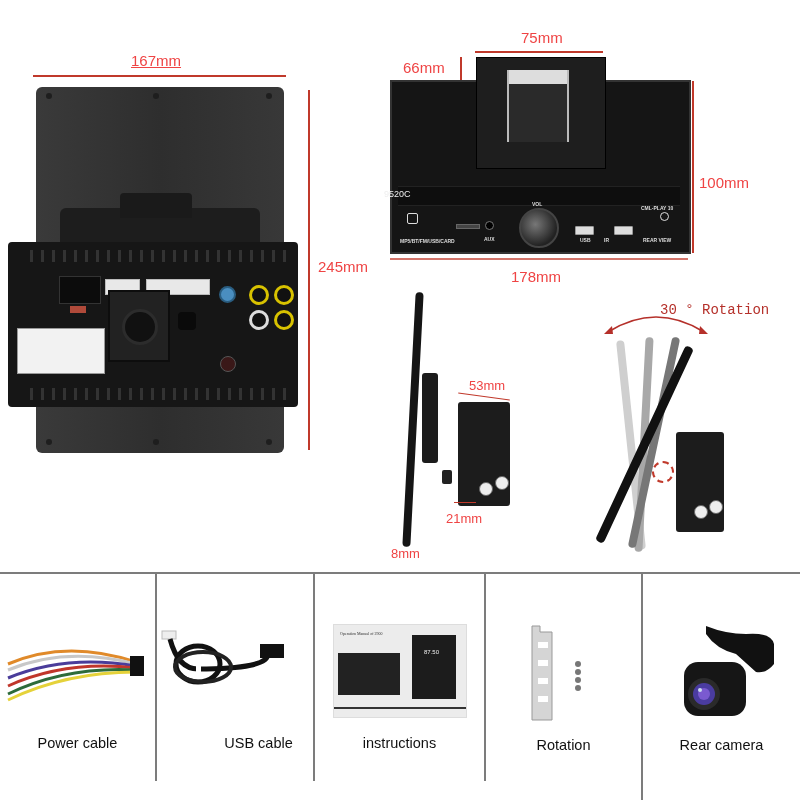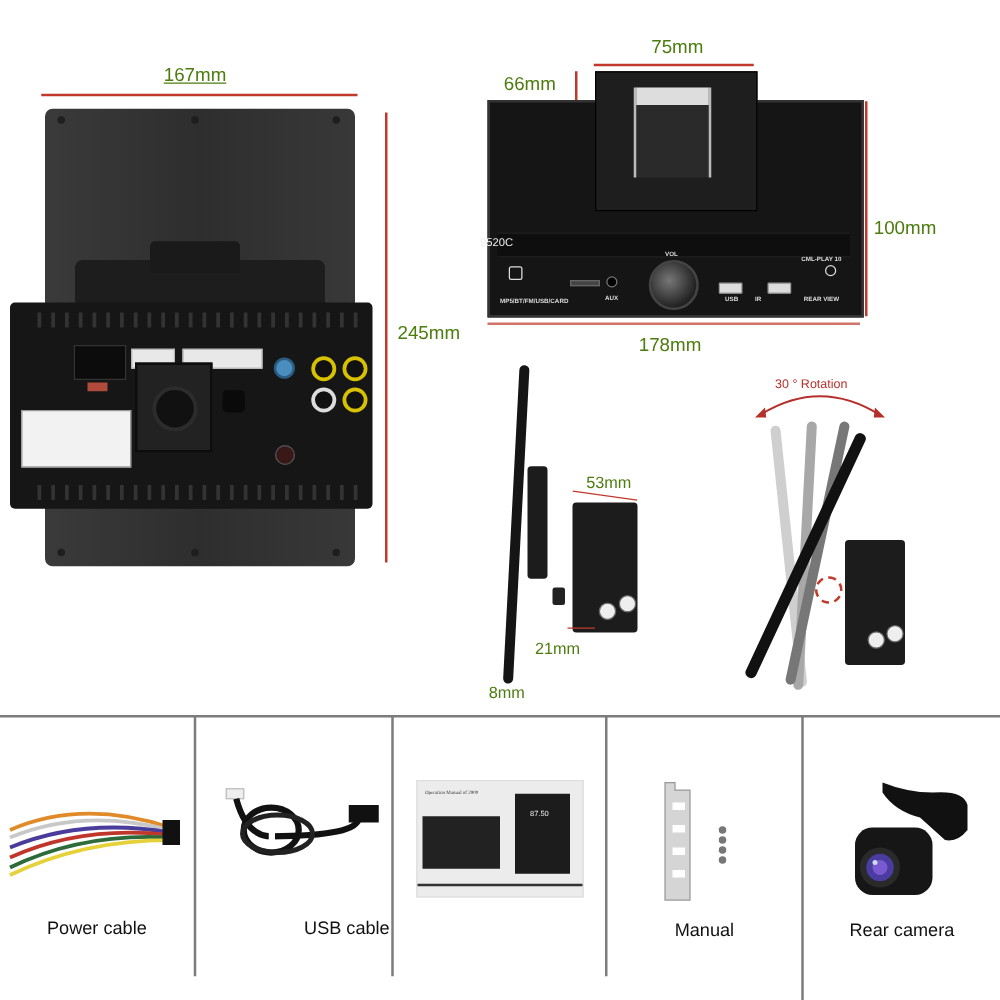--- a/index.html
+++ b/index.html
@@ -1,18 +1,18 @@
 <!DOCTYPE html>
 <html><head>
 <meta charset="utf-8">
 <style>
   html, body { margin:0; padding:0; background:#fff; }
   body { width:800px; height:800px; position:relative; overflow:hidden; font-family:"Liberation Sans", sans-serif; color:#222; }
   .abs { position:absolute; }
-  .dim { position:absolute; font-size:15px; color:#4d7c0f; font-family:"Liberation Sans", sans-serif; white-space:nowrap; }
+  .dim { position:absolute; font-size:15px; color:#ef4444; font-family:"Liberation Sans", sans-serif; white-space:nowrap; }
   .redline { position:absolute; background:#c0392b; }
   
   .panel { position:absolute; left:36px; top:87px; width:248px; height:366px; background:linear-gradient(90deg,#3a3a3a,#2e2e2e 50%,#383838); border-radius:6px; }
   .panel .screw { position:absolute; width:6px; height:6px; border-radius:50%; background:#1e1e1e; }
   .bracket-top { position:absolute; left:60px; top:208px; width:200px; height:40px; background:#1d1d1d; border-radius:6px 6px 0 0; }
   .bracket-tab { position:absolute; left:120px; top:193px; width:72px; height:25px; background:#1a1a1a; border-radius:4px 4px 0 0; }
   .chassis { position:absolute; left:8px; top:242px; width:290px; height:165px; background:#161616; border-radius:4px; }
   .vent-row { position:absolute; display:flex; gap:8px; }
   .vent-row span { width:3px; height:12px; background:#333; display:block; }
   .conn-white { position:absolute; background:#e8e8e8; border:1px solid #bbb; }
@@ -167,26 +167,26 @@
 <div>
   <div class="bar" style="left:409px;top:292px;width:8px;height:255px;transform:rotate(3deg);"></div>
   <div class="box" style="left:422px;top:373px;width:16px;height:90px;"></div>
   <div class="box" style="left:458px;top:402px;width:52px;height:104px;"></div>
   <div class="sticker-circle" style="left:479px;top:482px;"></div>
   <div class="sticker-circle" style="left:495px;top:476px;"></div>
   <div class="abs" style="left:442px;top:470px;width:10px;height:14px;background:#222;border-radius:2px;"></div>
   <div class="redline" style="left:458px;top:396px;width:52px;height:1px;transform:rotate(8deg);"></div>
   <div class="dim" style="left:469px;top:378px;font-size:13px;">53mm</div>
   <div class="redline" style="left:454px;top:502px;width:22px;height:1px;"></div>
-  <div class="dim" style="left:428px;top:511px;font-size:13px;">21mm</div>
+  <div class="dim" style="left:446px;top:511px;font-size:13px;">21mm</div>
   <div class="dim" style="left:391px;top:546px;font-size:13px;">8mm</div>
 </div>
 
 <div>
-  <div class="dim" style="left:620px;top:302px;font-size:10px;color:#b5302a;">30 ° Rotation</div>
+  <div class="dim" style="left:660px;top:302px;font-size:14px;color:#b5302a;font-family:Liberation Mono, monospace;">30 ° Rotation</div>
   <svg class="abs" style="left:604px;top:306px;" width="104" height="30" viewBox="0 0 104 30">
     <path d="M4 26 Q52 -4 100 26" stroke="#b5302a" stroke-width="1.5" fill="none"></path>
     <path d="M0 28 L8 20 L9 28 Z" fill="#b5302a"></path>
     <path d="M104 28 L96 20 L95 28 Z" fill="#b5302a"></path>
   </svg>
   <div class="bar" style="left:627px;top:340px;width:8px;height:210px;background:#cfcfcf;transform:rotate(-6deg);"></div>
   <div class="bar" style="left:640px;top:337px;width:8px;height:215px;background:#a8a8a8;transform:rotate(3deg);"></div>
   <div class="bar" style="left:650px;top:335px;width:8px;height:215px;background:#777;transform:rotate(12deg);"></div>
   <div class="bar" style="left:640px;top:337px;width:9px;height:215px;background:#111;transform:rotate(25deg);"></div>
   <div class="box" style="left:676px;top:432px;width:48px;height:100px;"></div>
@@ -207,55 +207,56 @@
     <path d="M2 26 Q60 2 130 20" stroke="#c8c8c8" stroke-width="3" fill="none"></path>
     <path d="M2 34 Q60 10 130 22" stroke="#4a3c9a" stroke-width="3" fill="none"></path>
     <path d="M2 42 Q60 16 130 24" stroke="#c0362b" stroke-width="3" fill="none"></path>
     <path d="M2 50 Q60 22 130 26" stroke="#2d6b3a" stroke-width="3" fill="none"></path>
     <path d="M2 56 Q60 28 130 28" stroke="#e5d23a" stroke-width="3" fill="none"></path>
     <rect x="124" y="12" width="14" height="20" fill="#111"></rect>
   </svg>
   <div class="acc-label" style="top:161px;">Power cable</div>
 </div>
 
-<div class="acc-cell" style="left:165px;width:144px;padding-left:27px;">
+<div class="acc-cell" style="left:146px;width:144px;padding-left:27px;">
   <svg class="acc-img" style="left:12px;top:55px;" width="135" height="70" viewBox="0 0 135 70">
     <rect x="4" y="2" width="14" height="8" fill="#eee" stroke="#bbb"></rect>
     <path d="M12 10 Q20 40 40 40 Q110 40 110 25" stroke="#111" stroke-width="5" fill="none"></path>
     <ellipse cx="40" cy="35" rx="22" ry="18" stroke="#111" stroke-width="5" fill="none"></ellipse>
     <ellipse cx="45" cy="38" rx="28" ry="15" stroke="#222" stroke-width="4" fill="none"></ellipse>
     <rect x="102" y="15" width="24" height="14" fill="#111"></rect>
     <rect x="38" y="34" width="5" height="12" fill="#fff"></rect>
   </svg>
   <div class="acc-label" style="top:161px;">USB cable</div>
 </div>
 
 <div class="acc-cell" style="left:315px;width:169px;">
   <div class="acc-img" style="left:18px;top:50px;width:132px;height:92px;background:#ececec;border:1px solid #ddd;">
     <div style="position:absolute;left:6px;top:6px;font-size:4px;font-family:'Liberation Serif',serif;color:#333;">Operation Manual of 2900</div>
     <div style="position:absolute;left:4px;top:28px;width:62px;height:42px;background:#222;"></div>
     <div style="position:absolute;left:78px;top:10px;width:44px;height:64px;background:#1c1c1c;"></div>
     <div style="position:absolute;left:90px;top:24px;font-size:6px;color:#eee;">87.50</div>
     <div style="position:absolute;left:0;top:82px;width:132px;height:2px;background:#333;"></div>
   </div>
+  <div class="acc-label" style="top:161px;">instructions</div>
 </div>
 
 <div class="acc-cell" style="left:486px;width:155px;">
   <svg class="acc-img" style="left:40px;top:50px;" width="70" height="100" viewBox="0 0 70 100">
     <path d="M6 2 L14 2 L14 8 L26 8 L26 96 L6 96 Z" fill="#d5d5d5" stroke="#999"></path>
     <rect x="12" y="18" width="10" height="6" fill="#fff"></rect>
     <rect x="12" y="36" width="10" height="6" fill="#fff"></rect>
     <rect x="12" y="54" width="10" height="6" fill="#fff"></rect>
     <rect x="12" y="72" width="10" height="6" fill="#fff"></rect>
     <circle cx="52" cy="40" r="3" fill="#777"></circle>
     <circle cx="52" cy="48" r="3" fill="#777"></circle>
     <circle cx="52" cy="56" r="3" fill="#777"></circle>
     <circle cx="52" cy="64" r="3" fill="#777"></circle>
   </svg>
-  <div class="acc-label" style="top:163px;">Manual</div>
+  <div class="acc-label" style="top:163px;">Rotation</div>
 </div>
 
 <div class="acc-cell" style="left:643px;width:157px;">
   <svg class="acc-img" style="left:33px;top:50px;" width="100" height="100" viewBox="0 0 100 100">
     <path d="M30 2 Q50 10 70 10 Q95 8 98 20 L98 40 Q90 50 80 48 L60 30 Q40 25 30 10 Z" fill="#111"></path>
     <rect x="8" y="38" width="62" height="54" rx="14" fill="#161616"></rect>
     <circle cx="28" cy="70" r="16" fill="#2a2a2a"></circle>
     <circle cx="28" cy="70" r="11" fill="#4a3ca0"></circle>
     <circle cx="28" cy="70" r="6" fill="#7a5ad0"></circle>
     <circle cx="24" cy="66" r="2" fill="#cde"></circle>

